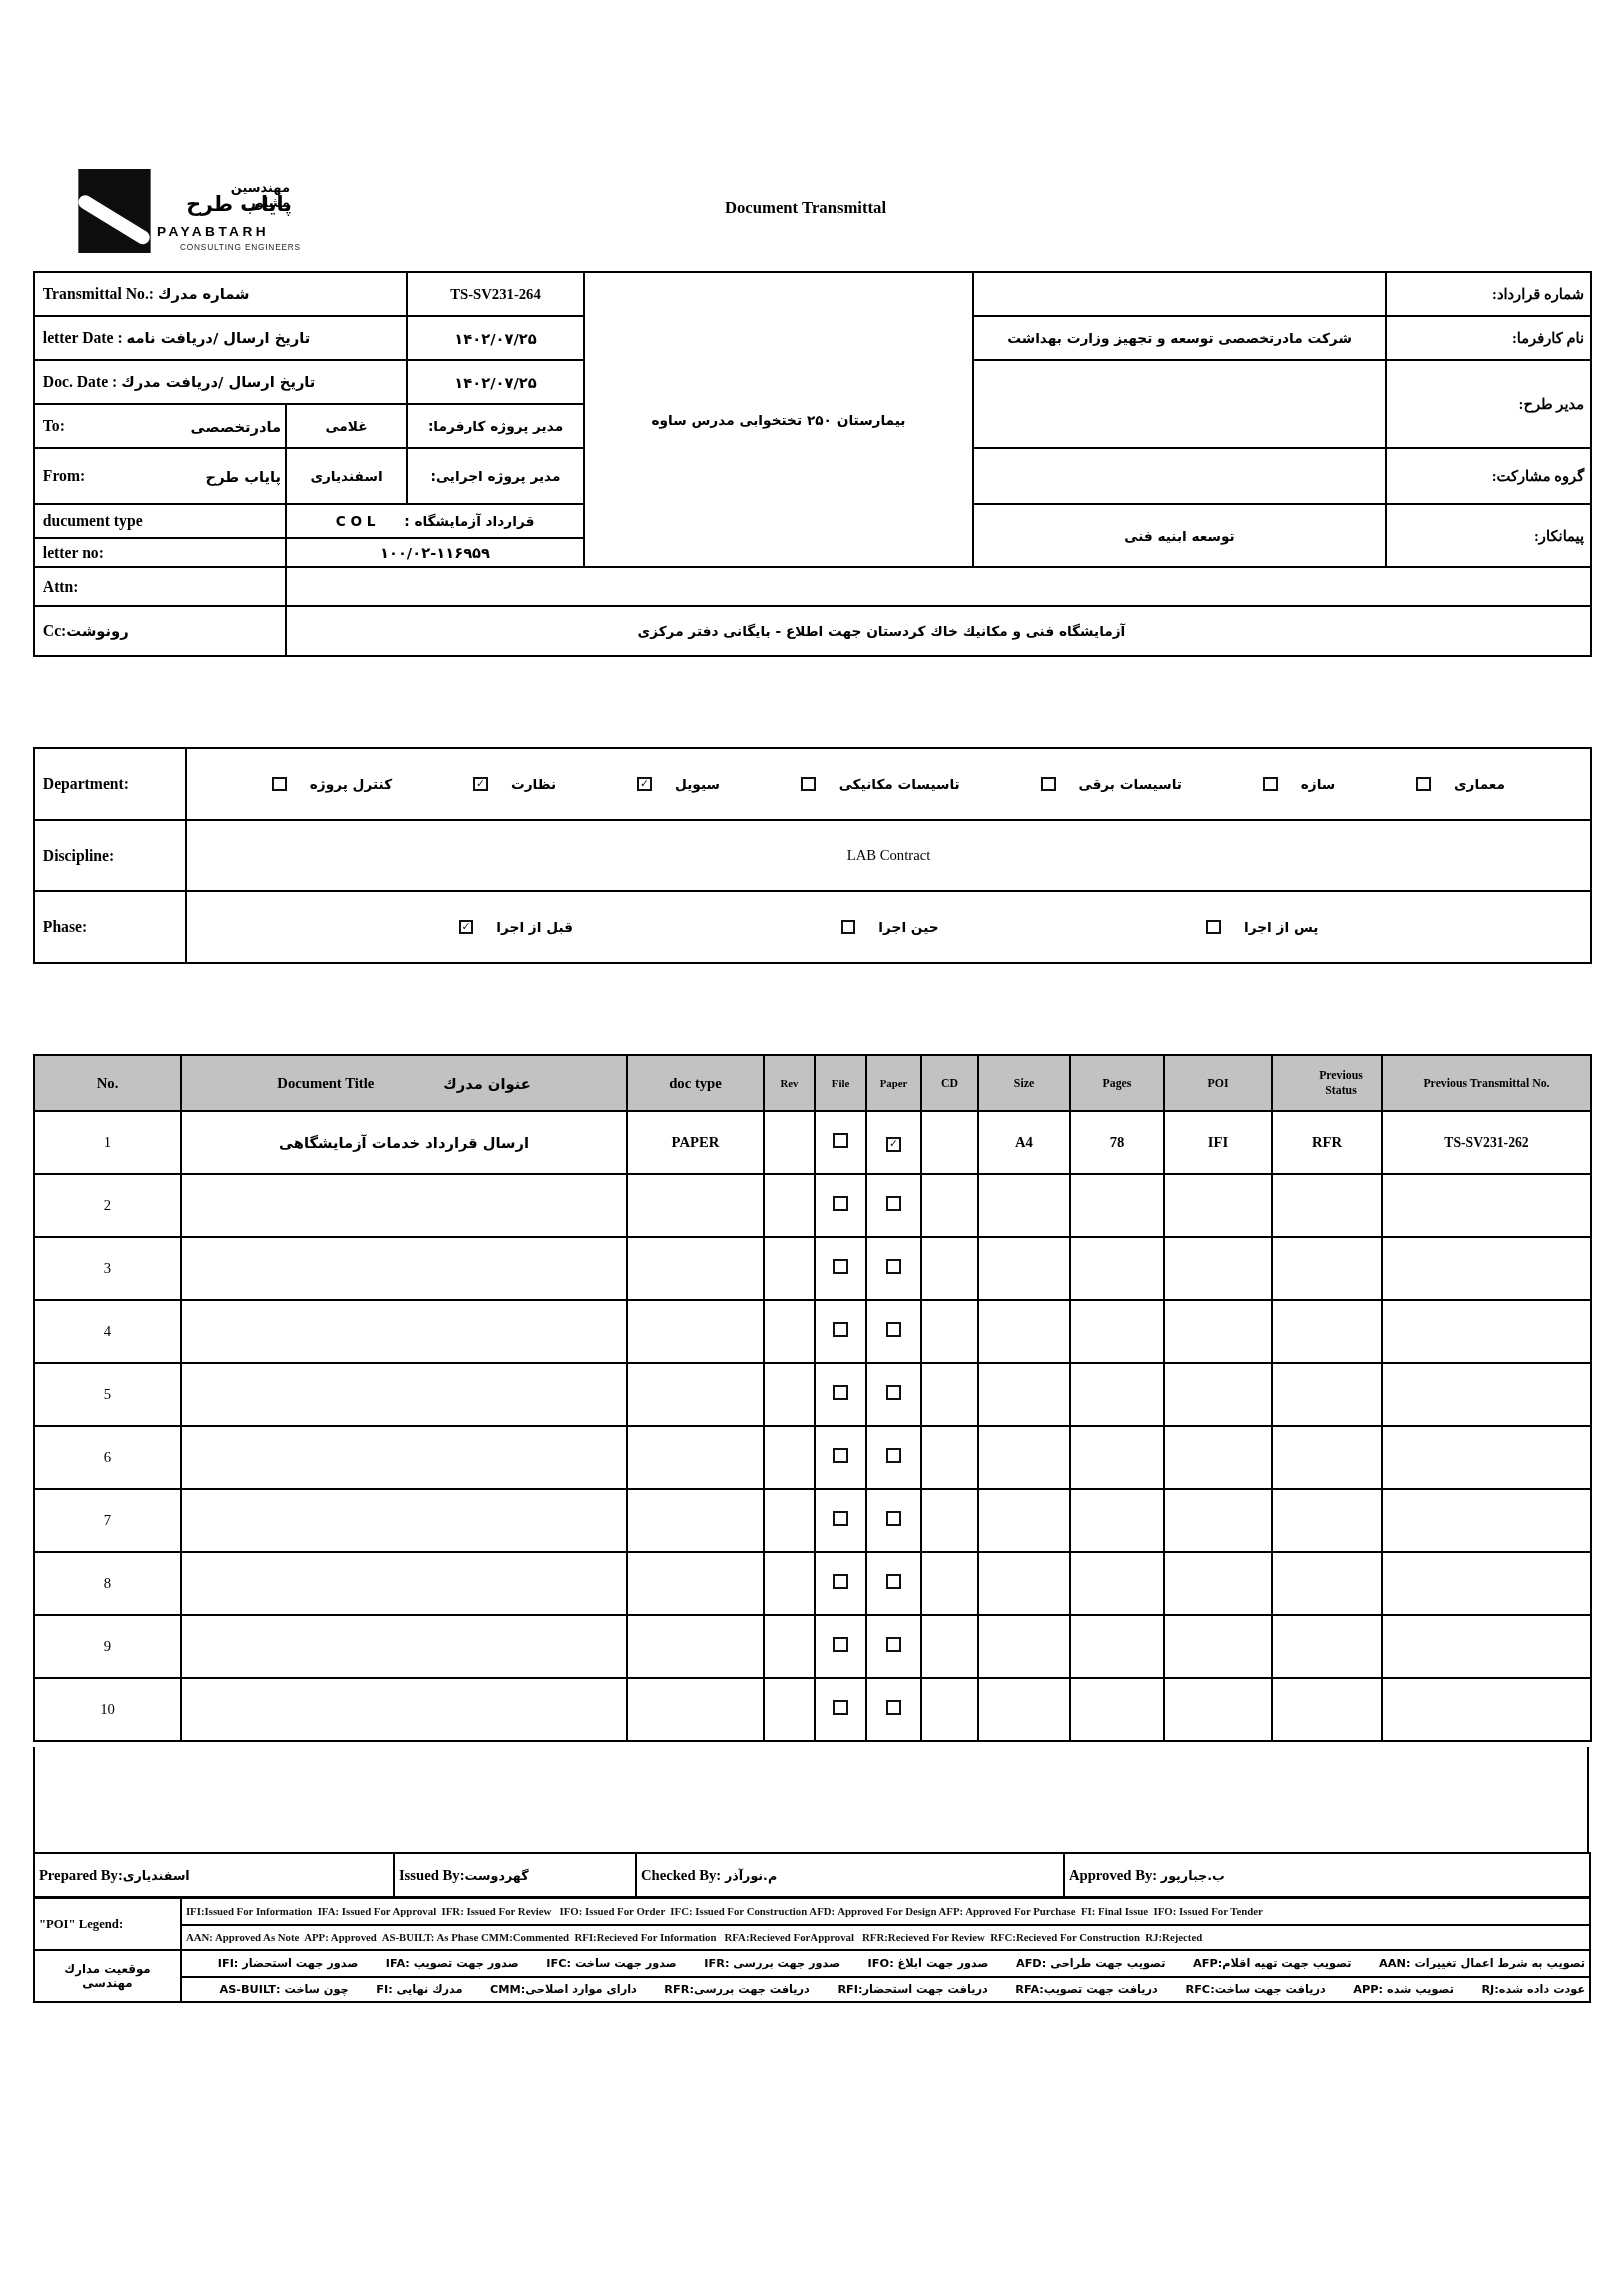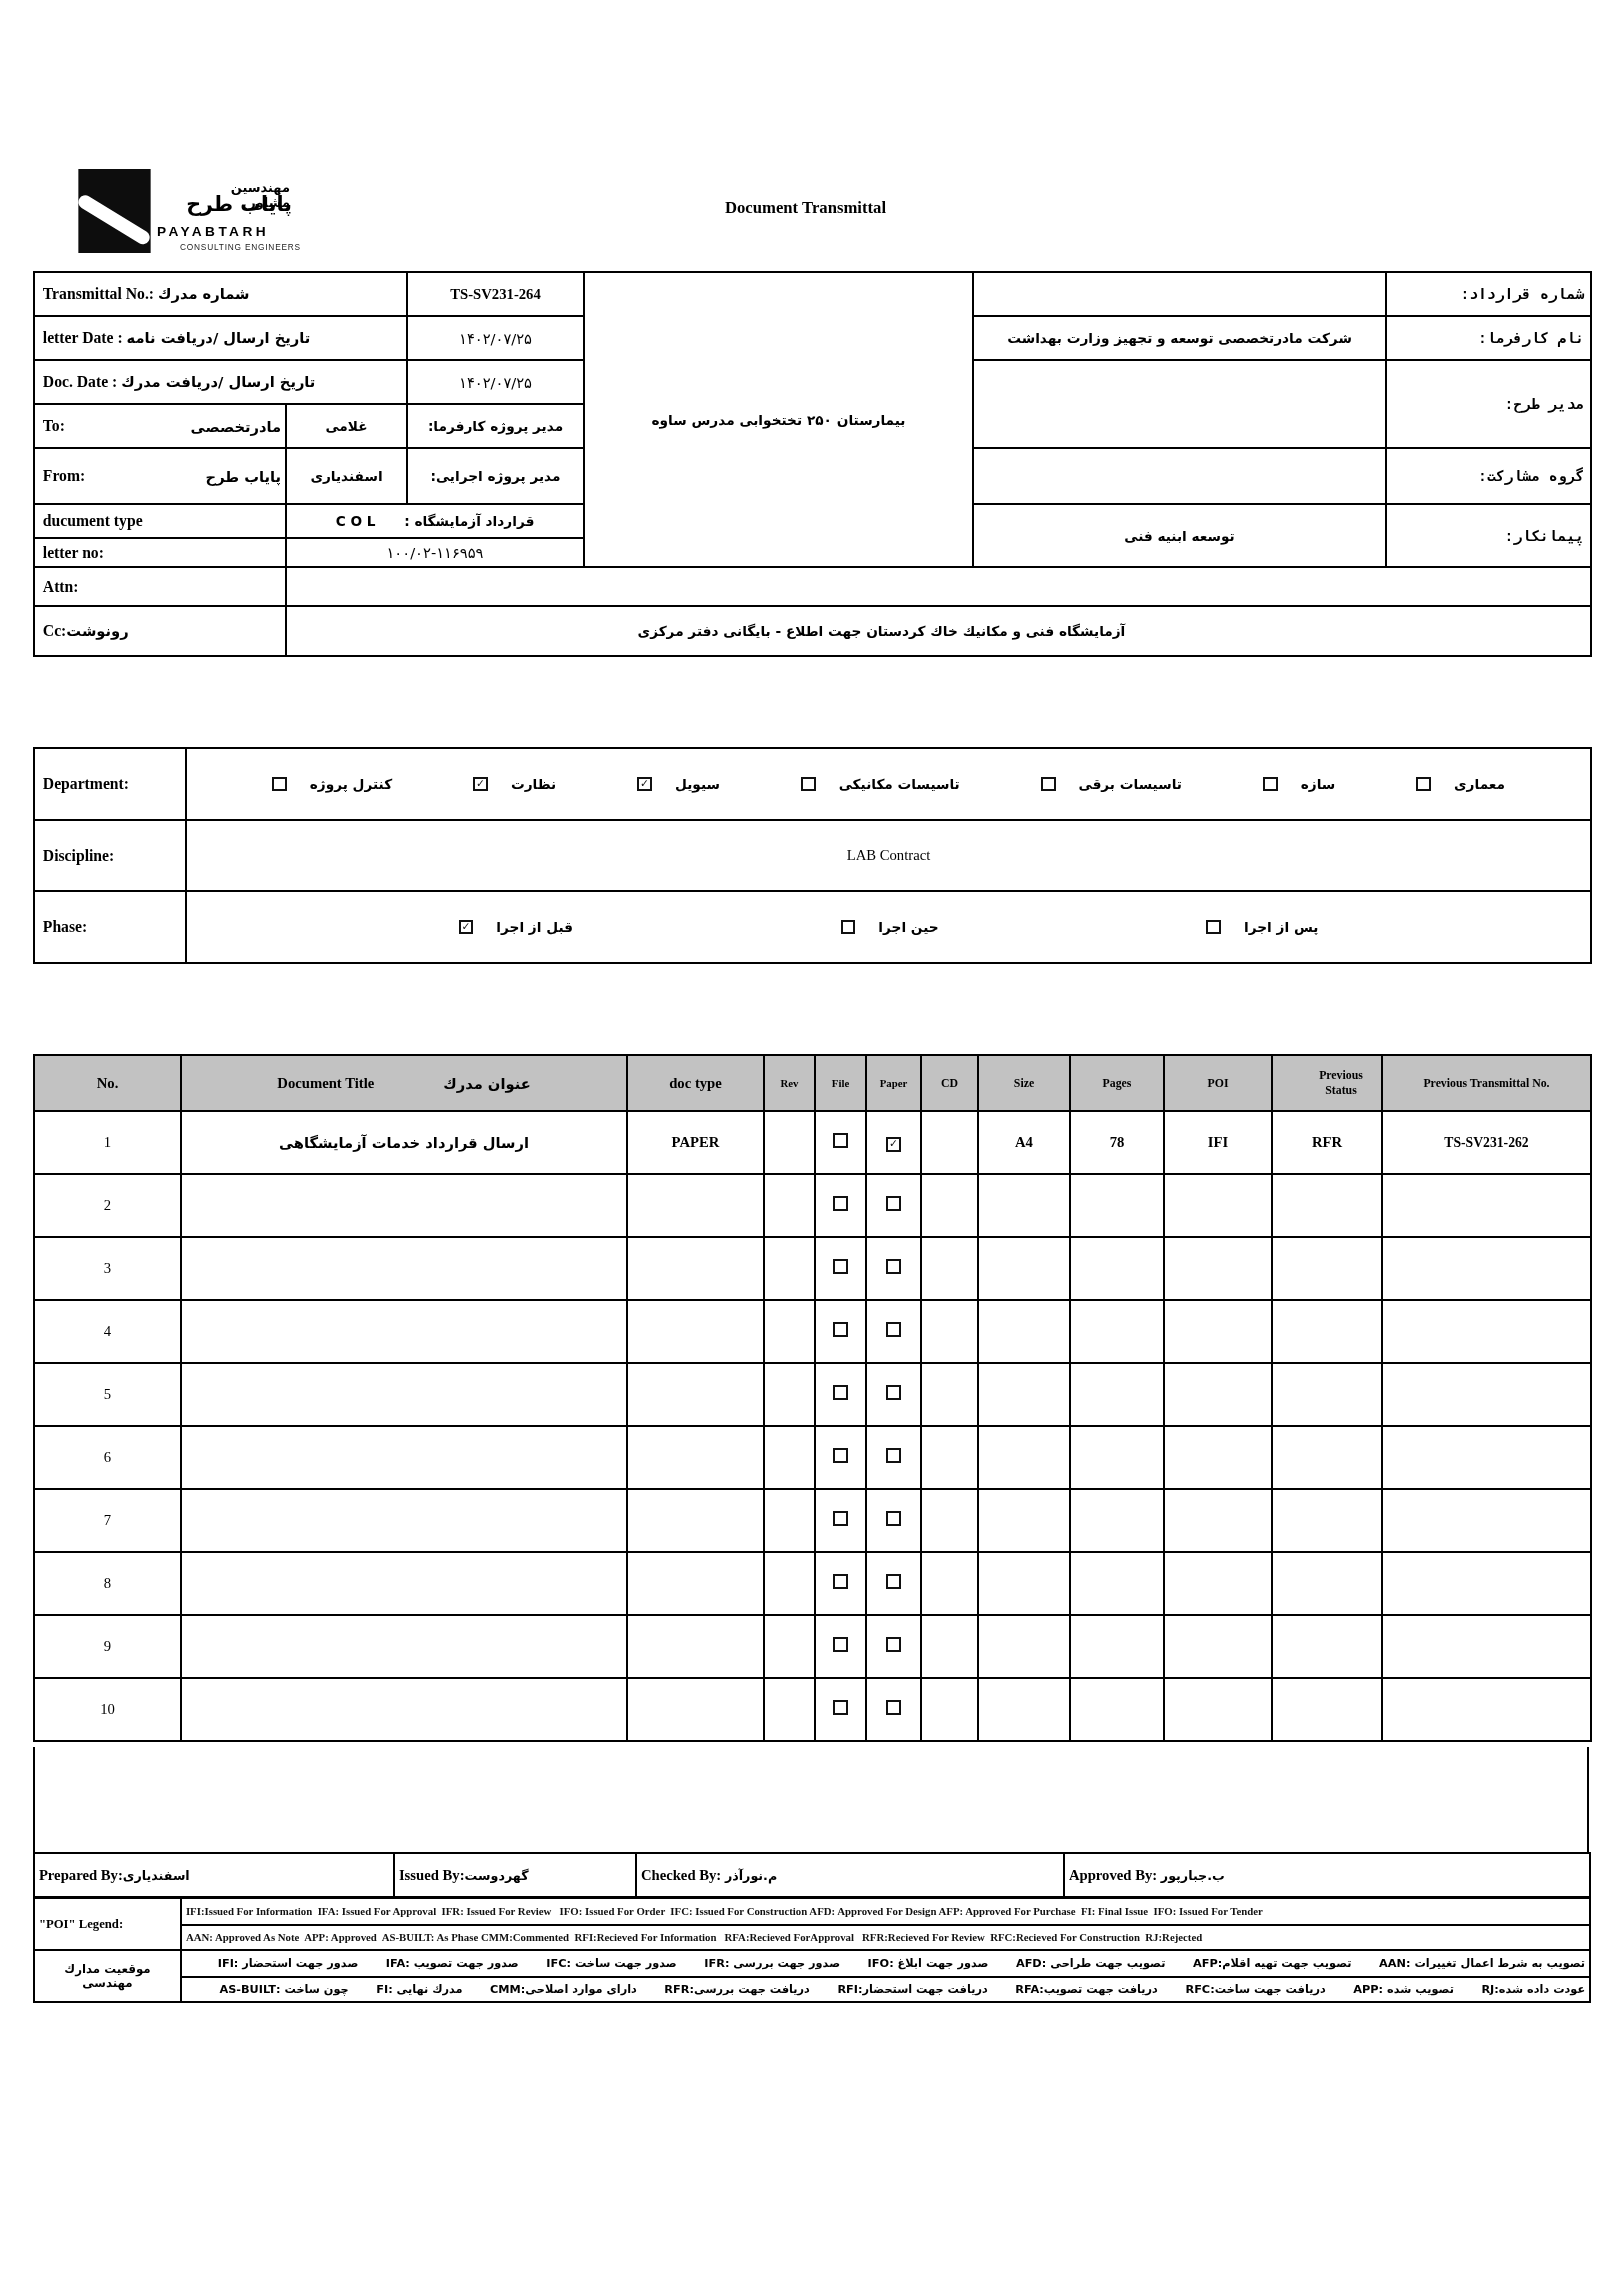--- a/index.html
+++ b/index.html
@@ -20,24 +20,24 @@
   .doc-title{position:absolute;left:675px;top:198px;width:261px;text-align:center;
              font-size:16.7px;font-weight:bold;}
 
   
   table.t{position:absolute;left:33px;width:1556px;border-collapse:collapse;table-layout:fixed;
           border:2.9px solid #000;}
   table.t td{border:2px solid #000;overflow:hidden;vertical-align:middle;padding:0 3.9px;}
   .lbl{font-size:15.7px;font-weight:bold;padding-left:7.8px !important;border-radius:17px;}
 
   
-  .info .val{font-size:14.7px;font-weight:normal;text-align:center;font-family:"DejaVu Sans",sans-serif;}
+  .info .val{font-size:14.7px;font-weight:bold;text-align:center;font-family:"DejaVu Sans",sans-serif;}
   .info .valser{font-size:14.7px;font-weight:bold;text-align:center;}
   .info .rlab{direction:rtl;text-align:right;font-size:14.7px;font-weight:bold;
-              font-family:Liberation Mono, monospace;padding-right:5.9px !important;}
+              font-family:Liberation Serif, serif;padding-right:5.9px !important;}
   .info .rval{direction:rtl;text-align:center;font-size:13.7px;font-weight:bold;
               font-family:"DejaVu Sans",sans-serif;}
   .split{display:flex;justify-content:space-between;align-items:center;}
   .split .fa{font-size:14.7px;font-weight:bold;}
 
   
   .cls .chkrow{direction:rtl;}
   .chk-line{display:flex;justify-content:space-evenly;align-items:center;}
   .chk-item{display:flex;align-items:center;gap:23px;direction:ltr;}
   .chk-item .t-fa{font-size:13.7px;font-weight:bold;font-family:"DejaVu Sans",sans-serif;direction:rtl;}

